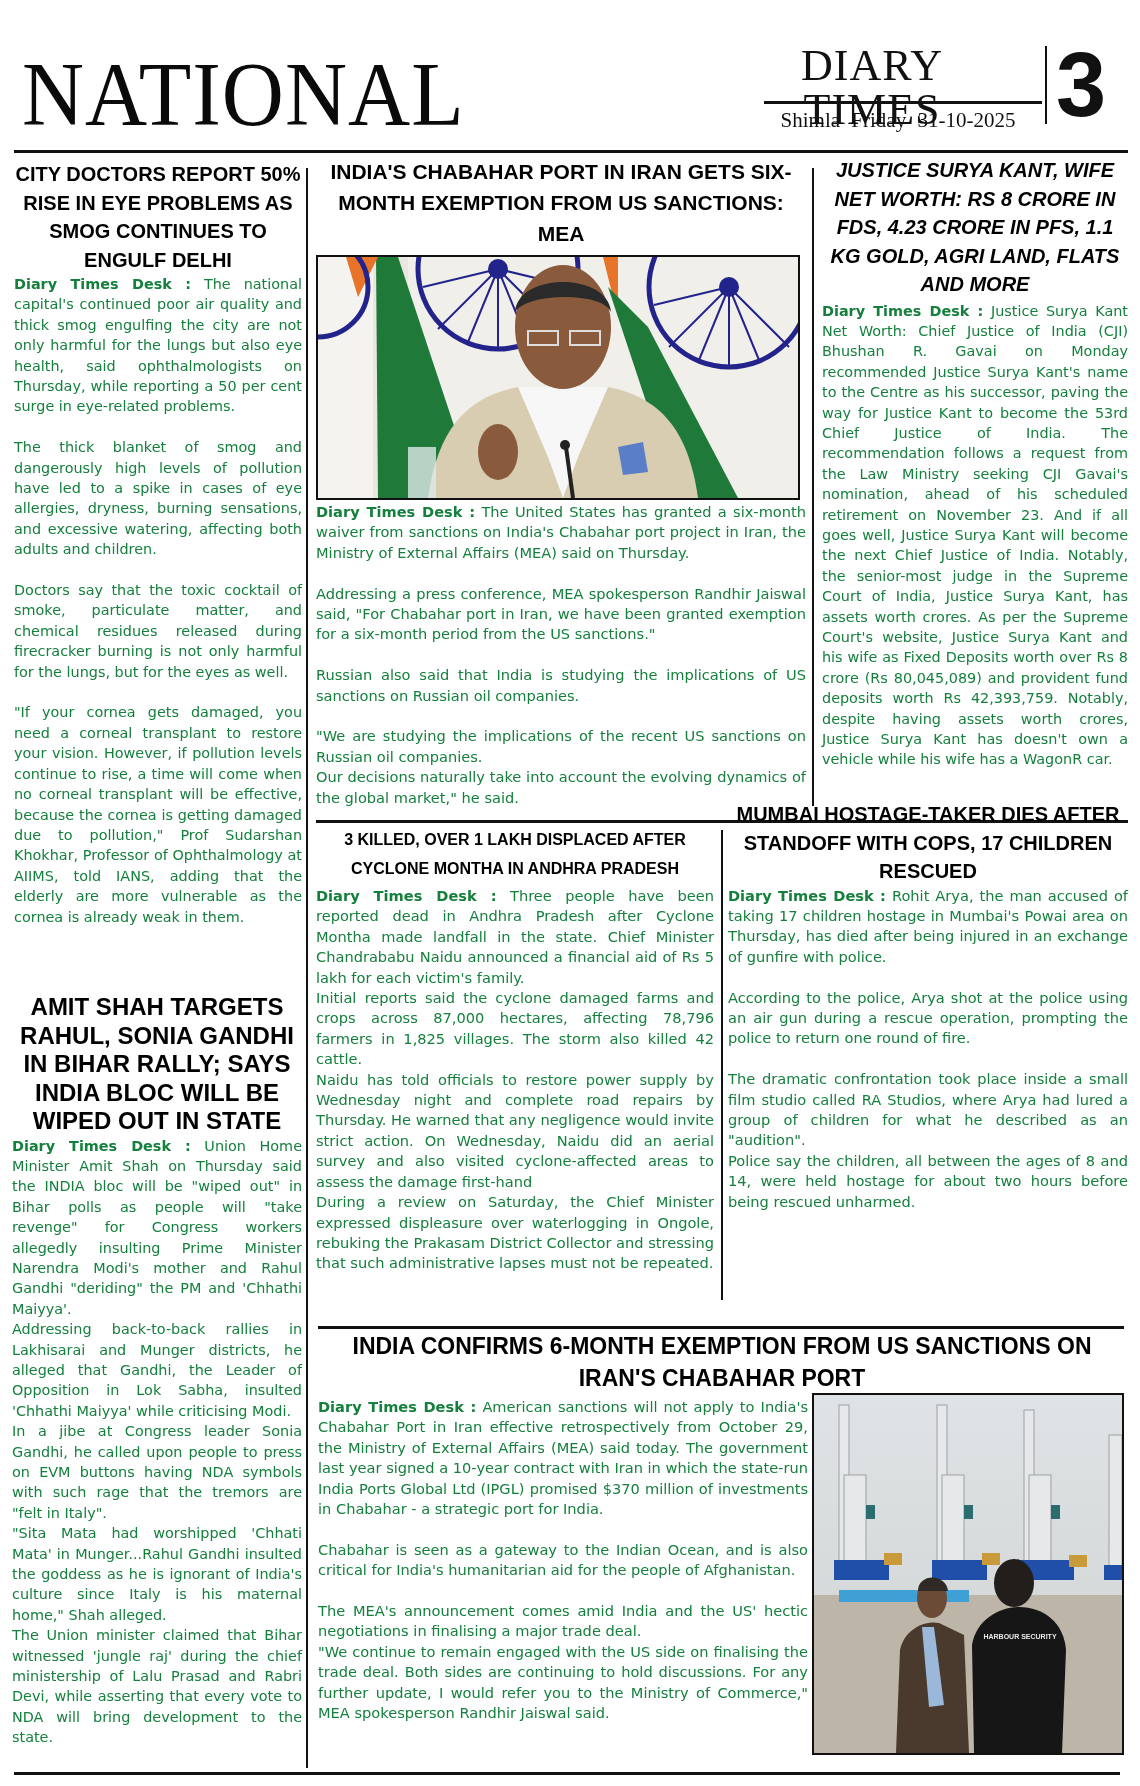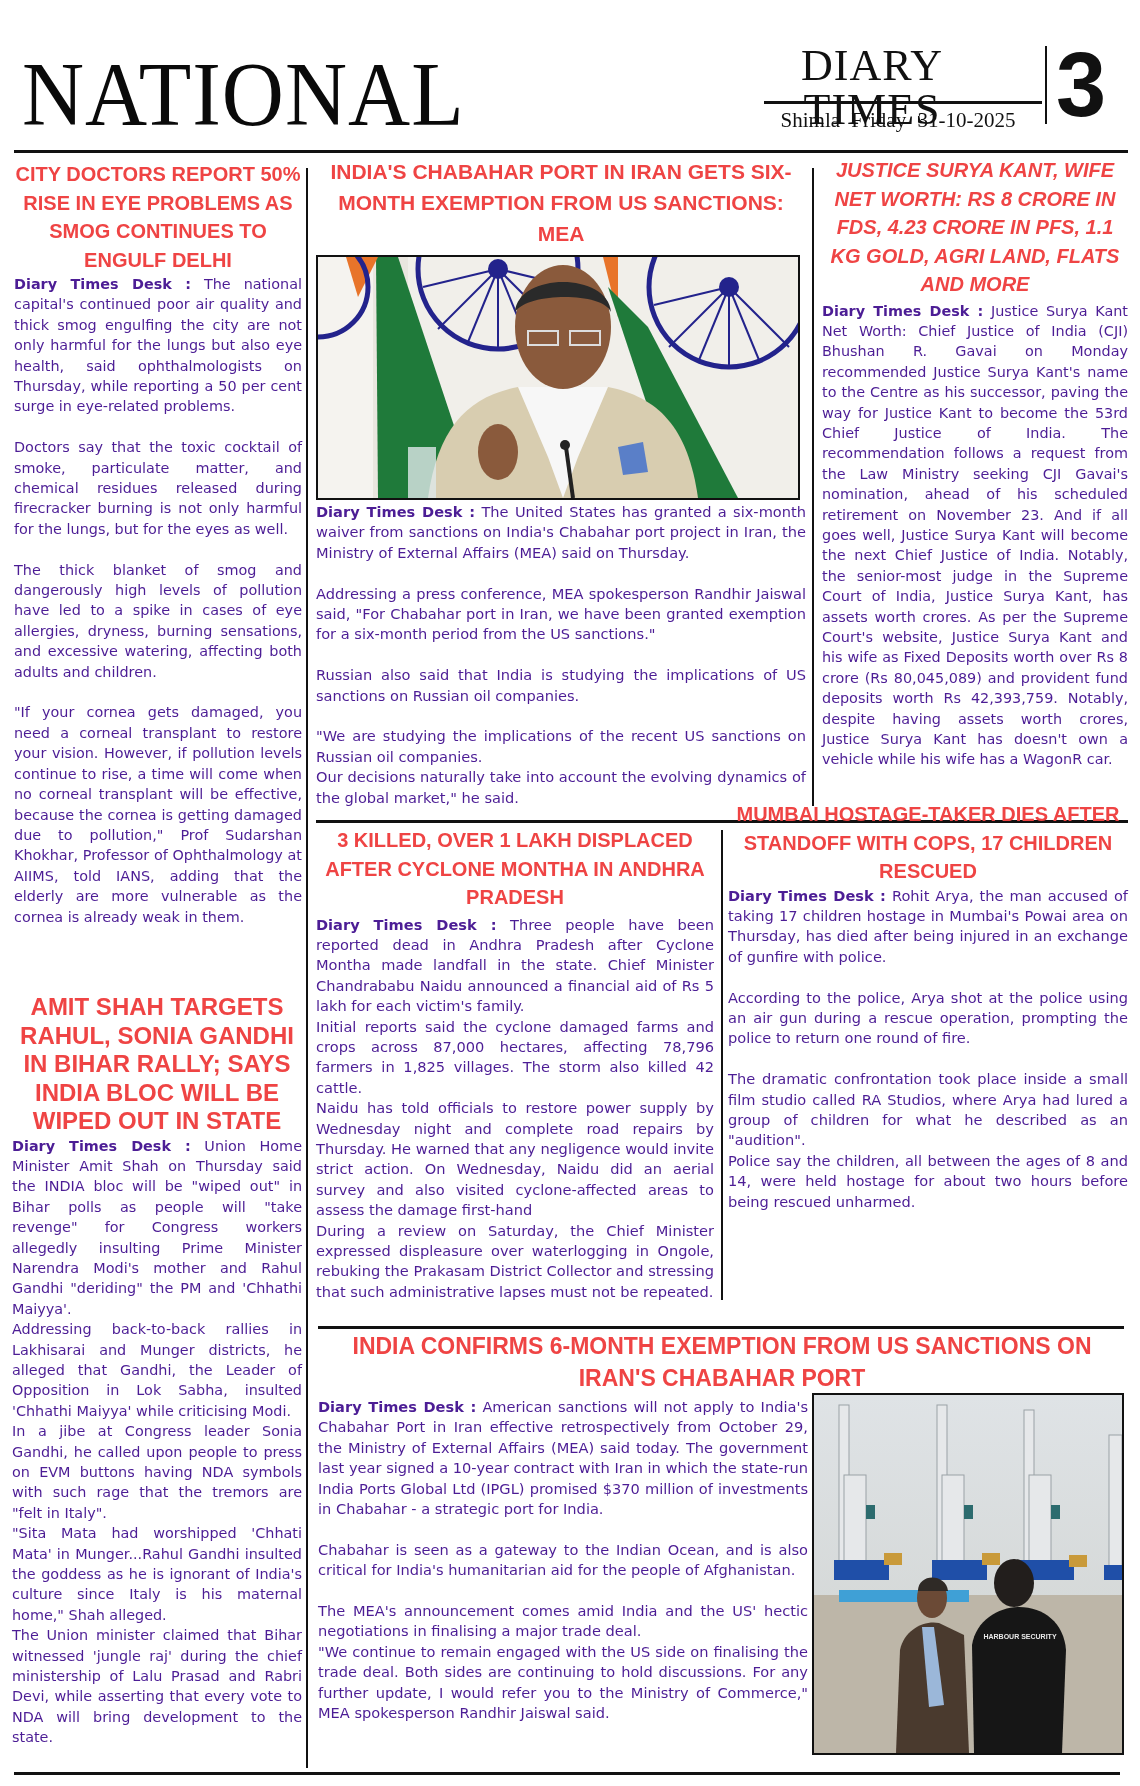--- a/index.html
+++ b/index.html
@@ -14,22 +14,22 @@
   .paper-rule { left: 764px; top: 101px; width: 278px; height: 3px; background: #111; }
   .dateline { left: 752px; top: 108px; width: 292px; text-align: center; font-family: "Liberation Serif", "DejaVu Serif", serif; font-size: 21px; word-spacing: 6px; }
   .page-divider { left: 1045px; top: 46px; width: 2px; height: 78px; background: #111; }
   .page-number { left: 1056px; top: 40px; font-family: "Liberation Sans", sans-serif; font-weight: 900; font-size: 90px; line-height: 1; }
 
   
   .hrule { height: 3px; background: #111; }
   .vrule { width: 2px; background: #111; }
 
   
-  .headline { font-family: "Liberation Sans", "DejaVu Sans", sans-serif; font-weight: 700; text-align: center; text-transform: uppercase; color: #ef4444; }
-  .body-text { font-family: "DejaVu Sans", "Liberation Sans", sans-serif; font-size: 14.6px; line-height: 20.4px; text-align: justify; color: #4c1d95; }
+  .headline { font-family: "Liberation Sans", "DejaVu Sans", sans-serif; font-weight: 700; text-align: center; text-transform: uppercase; color: #000000; }
+  .body-text { font-family: "DejaVu Sans", "Liberation Sans", sans-serif; font-size: 14.6px; line-height: 20.4px; text-align: justify; color: #15803d; }
   .body-text p { margin: 0; }
   .body-text p.gap { margin-top: 20.4px; }
   .desk { font-weight: 700; }
 
   
   .photo { border: 2px solid #111; overflow: hidden; }
 </style>
 </head>
 <body>
 
@@ -47,22 +47,22 @@
 <div class="abs hrule" style="left:14px; top:150px; width:1114px;"></div>
 
 <div class="abs vrule" style="left:306px; top:168px; height:1600px;"></div>
 <div class="abs vrule" style="left:812px; top:168px; height:638px;"></div>
 <div class="abs vrule" style="left:721px; top:830px; height:470px;"></div>
 
 <div class="abs" style="left:14px; top:160px; width:288px;">
   <h2 class="headline" style="font-size:20px; line-height:28.5px;">CITY DOCTORS REPORT 50% RISE IN EYE PROBLEMS AS SMOG CONTINUES TO ENGULF DELHI</h2>
   <div class="body-text" style="font-size:14.4px;">
     <p><span class="desk">Diary Times Desk :</span> <span>The national capital's continued poor air quality and thick smog engulfing the city are not only harmful for the lungs but also eye health, said ophthalmologists on Thursday, while reporting a 50 per cent surge in eye-related problems.</span></p>
+    <p class="gap">The thick blanket of smog and dangerously high levels of pollution have led to a spike in cases of eye allergies, dryness, burning sensations, and excessive watering, affecting both adults and children.</p>
     <p class="gap">Doctors say that the toxic cocktail of smoke, particulate matter, and chemical residues released during firecracker burning is not only harmful for the lungs, but for the eyes as well.</p>
-    <p class="gap">The thick blanket of smog and dangerously high levels of pollution have led to a spike in cases of eye allergies, dryness, burning sensations, and excessive watering, affecting both adults and children.</p>
     <p class="gap">"If your cornea gets damaged, you need a corneal transplant to restore your vision. However, if pollution levels continue to rise, a time will come when no corneal transplant will be effective, because the cornea is getting damaged due to pollution," Prof Sudarshan Khokhar, Professor of Ophthalmology at AIIMS, told IANS, adding that the elderly are more vulnerable as the cornea is already weak in them.</p>
   </div>
 </div>
 
 <div class="abs" style="left:12px; top:993px; width:290px;">
   <h2 class="headline" style="font-size:24px; line-height:28.5px;">AMIT SHAH TARGETS RAHUL, SONIA GANDHI IN BIHAR RALLY; SAYS INDIA BLOC WILL BE WIPED OUT IN STATE</h2>
   <div class="body-text" style="font-size:14.4px;">
     <p><span class="desk">Diary Times Desk :</span> <span>Union Home Minister Amit Shah on Thursday said the INDIA bloc will be "wiped out" in Bihar polls as people will "take revenge" for Congress workers allegedly insulting Prime Minister Narendra Modi's mother and Rahul Gandhi "deriding" the PM and 'Chhathi Maiyya'.</span></p>
     <p>Addressing back-to-back rallies in Lakhisarai and Munger districts, he alleged that Gandhi, the Leader of Opposition in Lok Sabha, insulted 'Chhathi Maiyya' while criticising Modi.</p>
     <p>In a jibe at Congress leader Sonia Gandhi, he called upon people to press on EVM buttons having NDA symbols with such rage that the tremors are "felt in Italy".</p>
@@ -133,21 +133,21 @@
 <div class="abs" style="left:822px; top:156px; width:306px;">
   <h2 class="headline" style="font-size:20px; line-height:28.5px;font-style:italic;">JUSTICE SURYA KANT, WIFE NET WORTH: RS 8 CRORE IN FDS, 4.23 CRORE IN PFS, 1.1 KG GOLD, AGRI LAND, FLATS AND MORE</h2>
   <div class="body-text" style="font-size:14.4px; margin-top:2px;">
     <p><span class="desk">Diary Times Desk :</span> <span>Justice Surya Kant Net Worth: Chief Justice of India (CJI) Bhushan R. Gavai on Monday recommended Justice Surya Kant's name to the Centre as his successor, paving the way for Justice Kant to become the 53rd Chief Justice of India. The recommendation follows a request from the Law Ministry seeking CJI Gavai's nomination, ahead of his scheduled retirement on November 23. And if all goes well, Justice Surya Kant will become the next Chief Justice of India. Notably, the senior-most judge in the Supreme Court of India, Justice Surya Kant, has assets worth crores. As per the Supreme Court's website, Justice Surya Kant and his wife as Fixed Deposits worth over Rs 8 crore (Rs 80,045,089) and provident fund deposits worth Rs 42,393,759. Notably, despite having assets worth crores, Justice Surya Kant has doesn't own a vehicle while his wife has a WagonR car.</span></p>
   </div>
 </div>
 
 <div class="abs hrule" style="left:316px; top:820px; width:812px;"></div>
 
 <div class="abs" style="left:316px; top:826px; width:398px;">
-  <h2 class="headline" style="font-size:20px; line-height:28.5px;">3 KILLED, OVER 1 LAKH DISPLACED AFTER CYCLONE MONTHA IN ANDHRA PRADESH</h2>
+  <h2 class="headline" style="font-size:16px; line-height:28.5px;">3 KILLED, OVER 1 LAKH DISPLACED AFTER CYCLONE MONTHA IN ANDHRA PRADESH</h2>
   <div class="body-text" style="margin-top:3px;">
     <p><span class="desk">Diary Times Desk :</span> <span>Three people have been reported dead in Andhra Pradesh after Cyclone Montha made landfall in the state. Chief Minister Chandrababu Naidu announced a financial aid of Rs 5 lakh for each victim's family.</span></p>
     <p>Initial reports said the cyclone damaged farms and crops across 87,000 hectares, affecting 78,796 farmers in 1,825 villages. The storm also killed 42 cattle.</p>
     <p>Naidu has told officials to restore power supply by Wednesday night and complete road repairs by Thursday. He warned that any negligence would invite strict action. On Wednesday, Naidu did an aerial survey and also visited cyclone-affected areas to assess the damage first-hand</p>
     <p>During a review on Saturday, the Chief Minister expressed displeasure over waterlogging in Ongole, rebuking the Prakasam District Collector and stressing that such administrative lapses must not be repeated.</p>
   </div>
 </div>
 
 <div class="abs" style="left:728px; top:800px; width:400px;">
   <h2 class="headline" style="font-size:20px; line-height:28.5px;">MUMBAI HOSTAGE-TAKER DIES AFTER STANDOFF WITH COPS, 17 CHILDREN RESCUED</h2>

